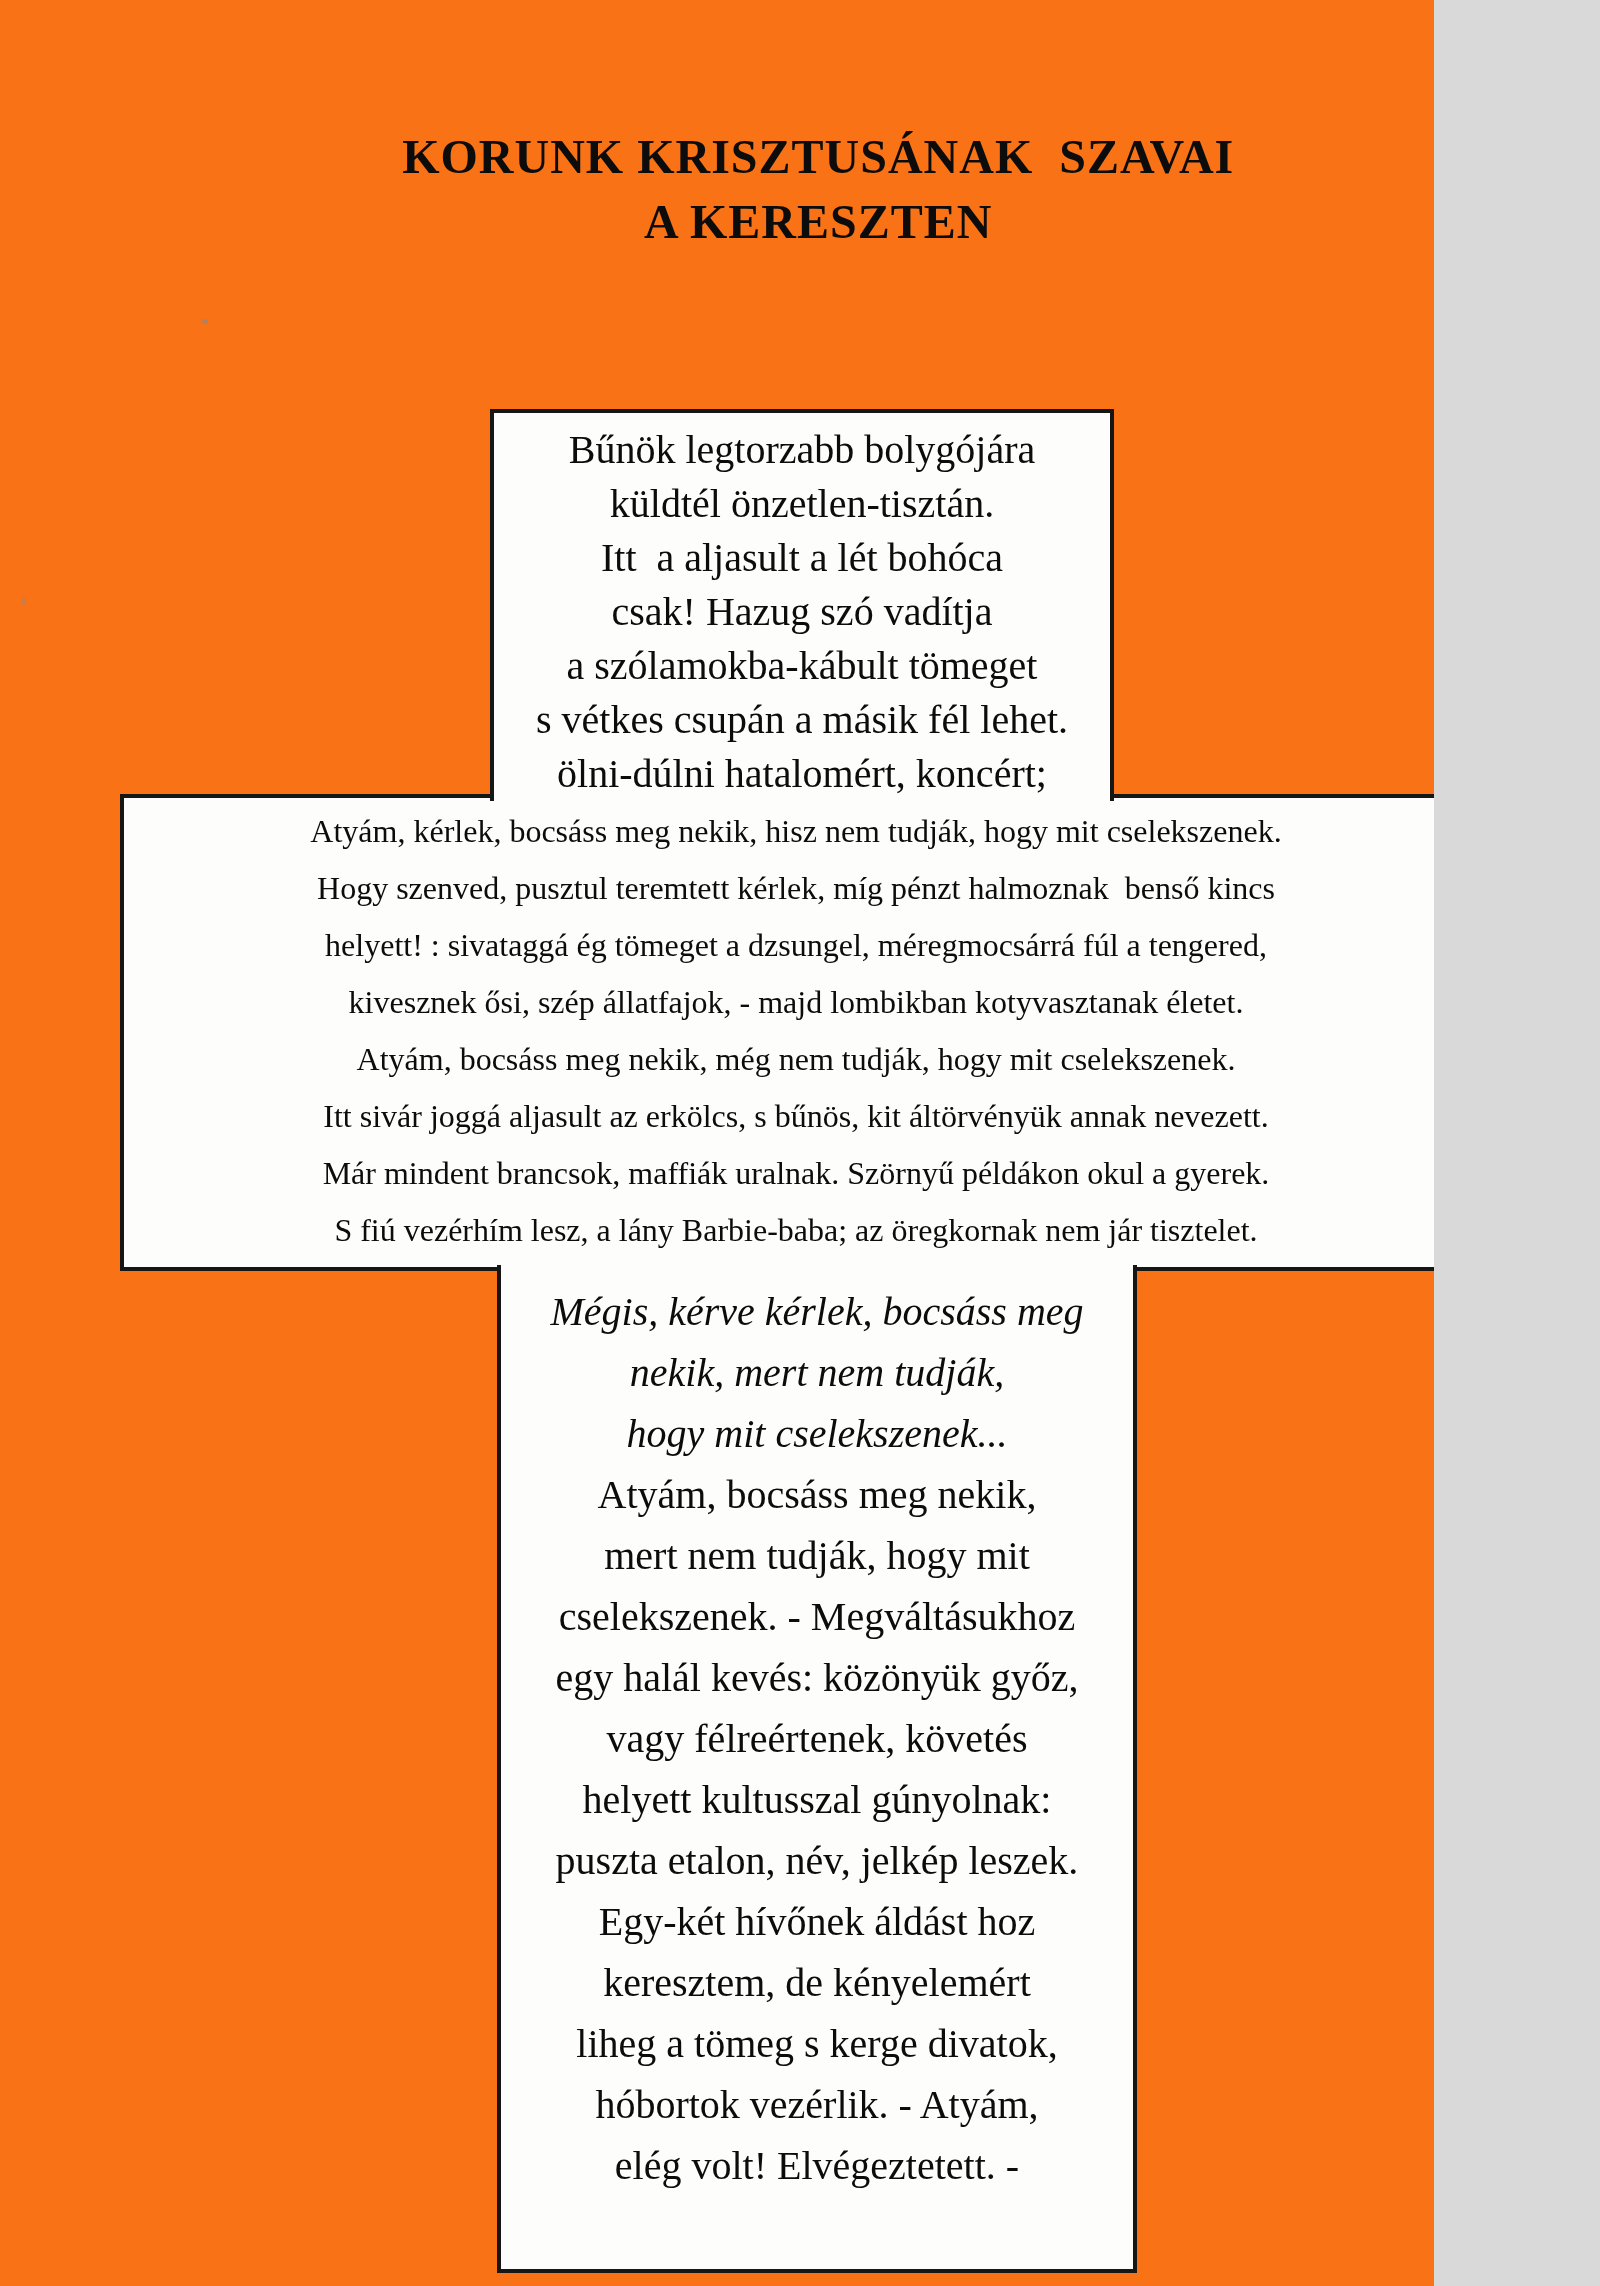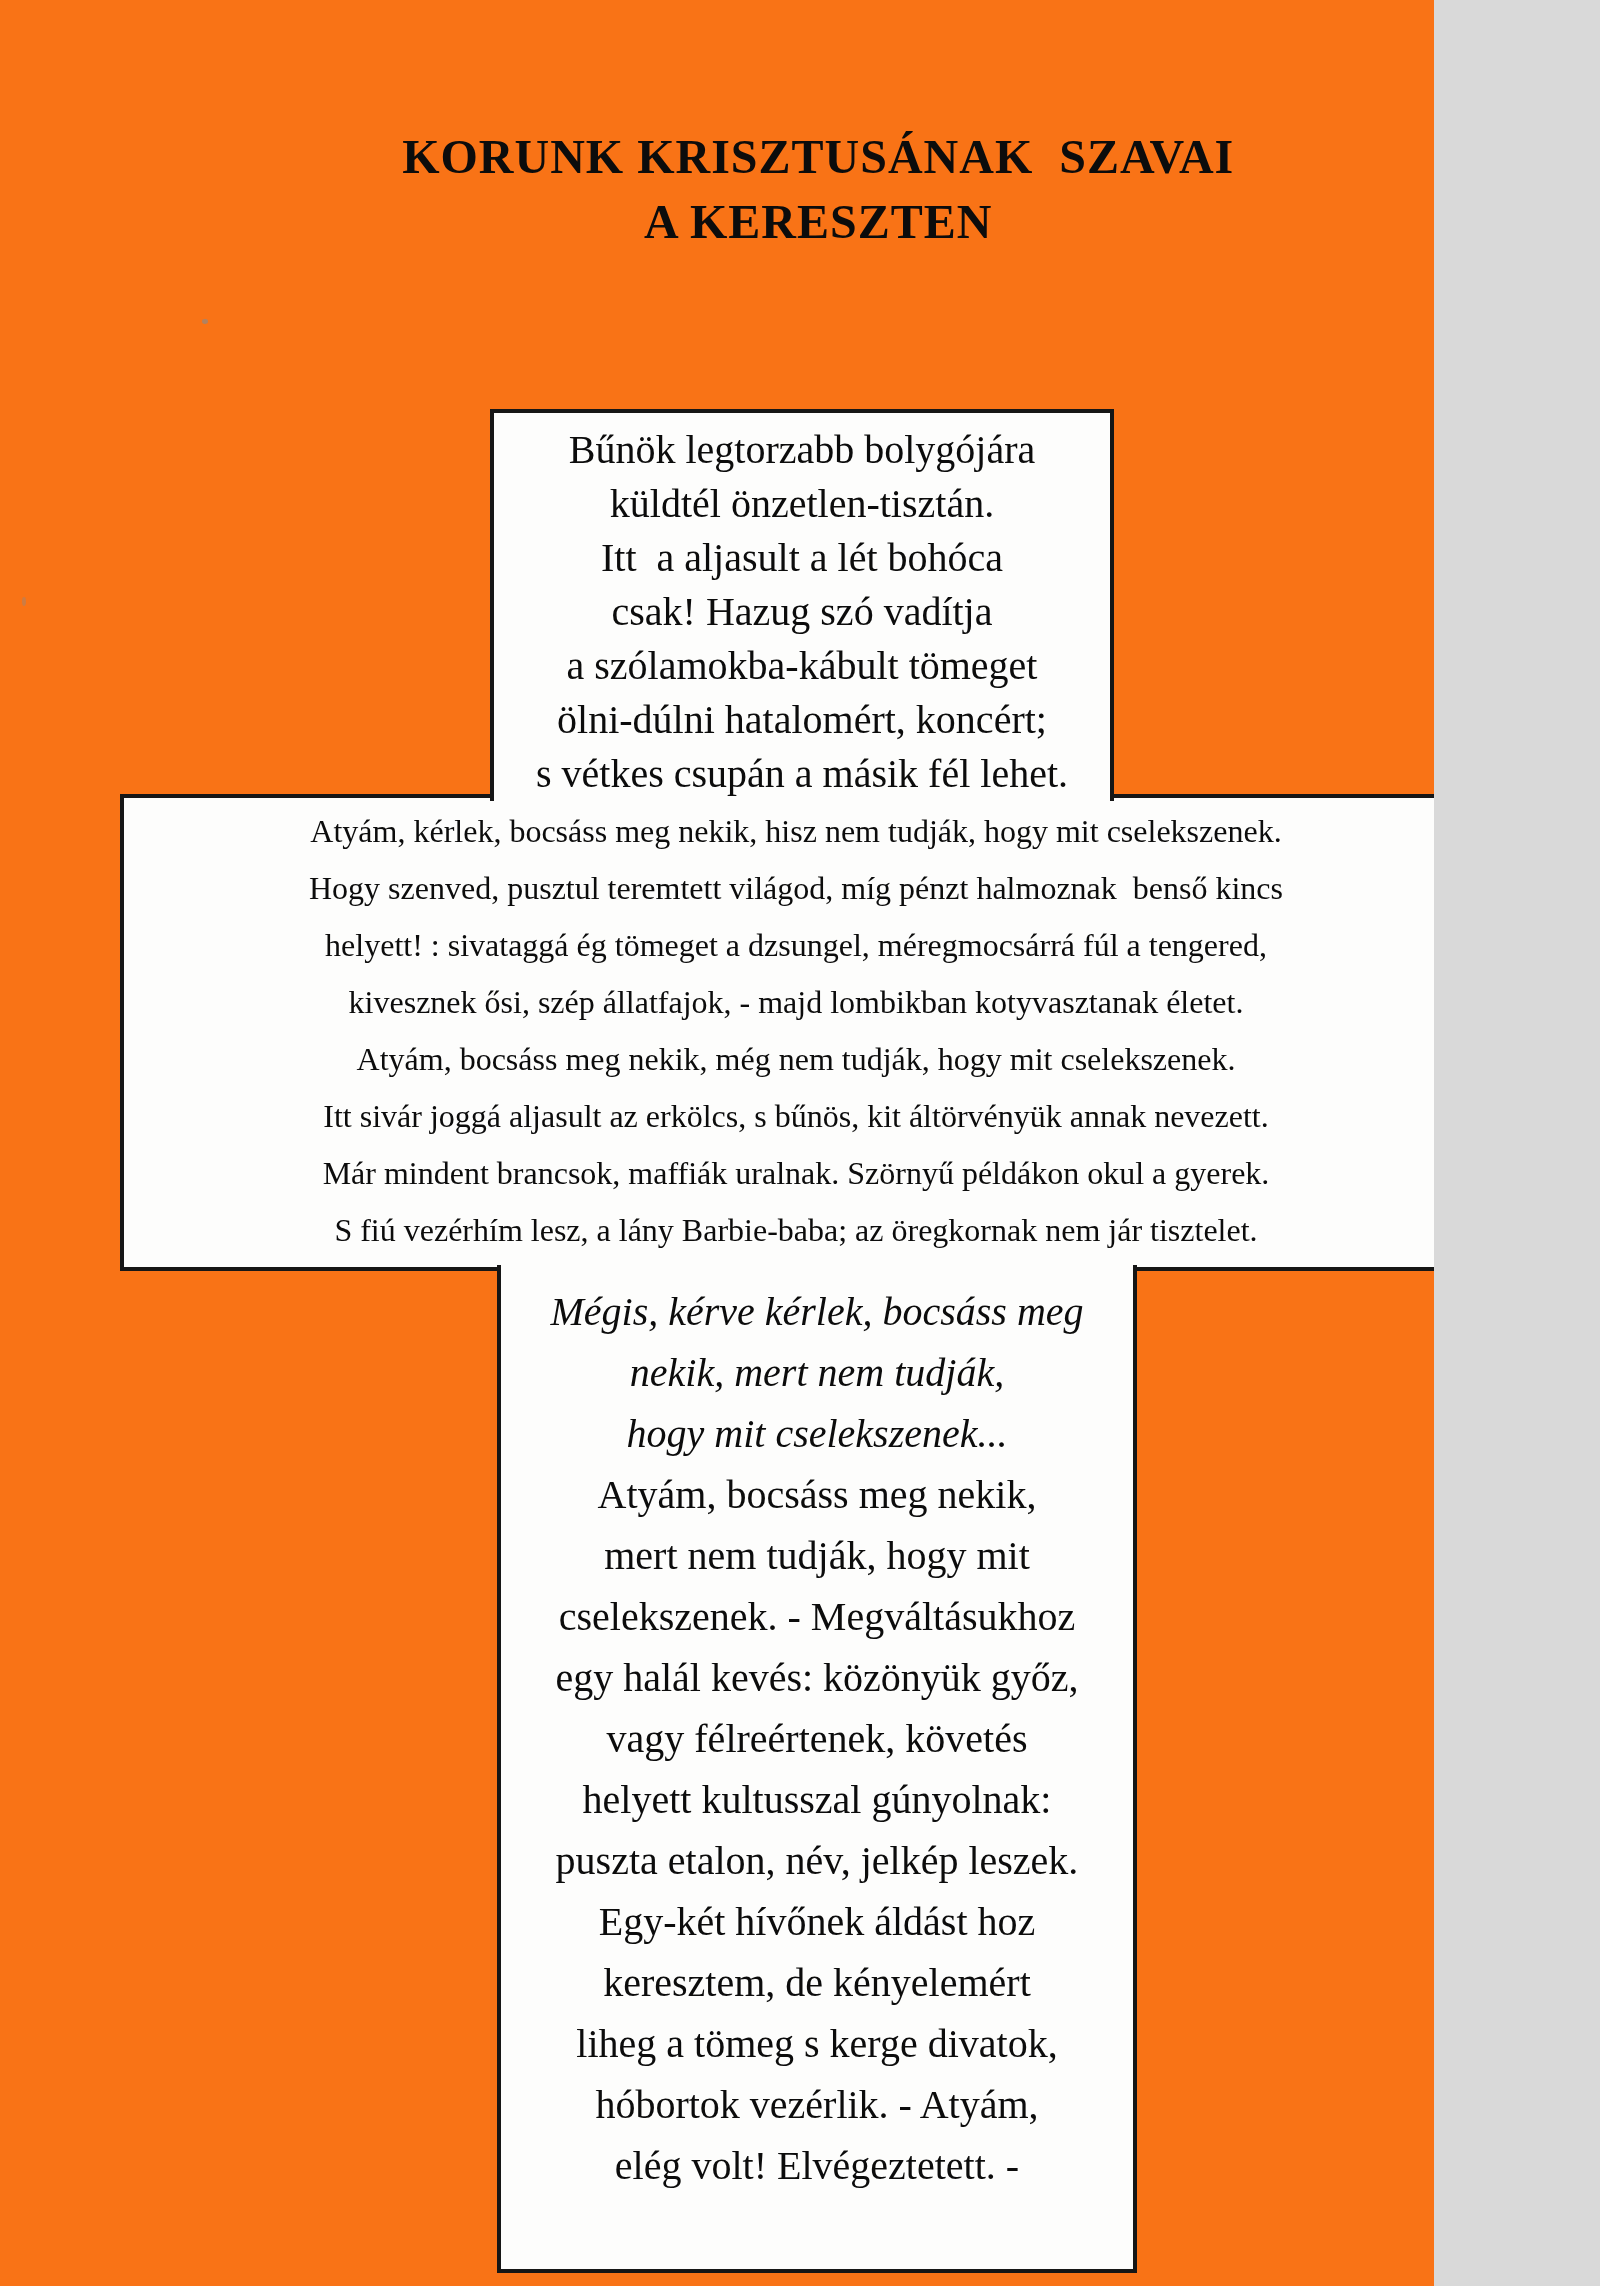--- a/index.html
+++ b/index.html
@@ -61,29 +61,29 @@
     <div class="t-line">A KERESZTEN</div>
   </div>
 
   <div class="arm top-arm">
     <div class="text-block">
         <div class="line">Bűnök legtorzabb bolygójára</div>
         <div class="line">küldtél önzetlen-tisztán.</div>
         <div class="line">Itt  a aljasult a lét bohóca</div>
         <div class="line">csak! Hazug szó vadítja</div>
         <div class="line">a szólamokba-kábult tömeget</div>
+        <div class="line">s vétkes csupán a másik fél lehet.</div>
         <div class="line">ölni-dúlni hatalomért, koncért;</div>
-        <div class="line">s vétkes csupán a másik fél lehet.</div>
       </div>
   </div>
 
   <div class="arm beam">
     <div class="text-block">
         <div class="line">Atyám, kérlek, bocsáss meg nekik, hisz nem tudják, hogy mit cselekszenek.</div>
-        <div class="line">Hogy szenved, pusztul teremtett világod, míg pénzt halmoznak  benső kincs</div>
+        <div class="line">Hogy szenved, pusztul teremtett kérlek, míg pénzt halmoznak  benső kincs</div>
         <div class="line">helyett! : sivataggá ég tömeget a dzsungel, méregmocsárrá fúl a tengered,</div>
         <div class="line">kivesznek ősi, szép állatfajok, - majd lombikban kotyvasztanak életet.</div>
         <div class="line">Atyám, bocsáss meg nekik, még nem tudják, hogy mit cselekszenek.</div>
         <div class="line">Itt sivár joggá aljasult az erkölcs, s bűnös, kit áltörvényük annak nevezett.</div>
         <div class="line">Már mindent brancsok, maffiák uralnak. Szörnyű példákon okul a gyerek.</div>
         <div class="line">S fiú vezérhím lesz, a lány Barbie-baba; az öregkornak nem jár tisztelet.</div>
       </div>
   </div>
 
   <div class="arm bottom-arm">

